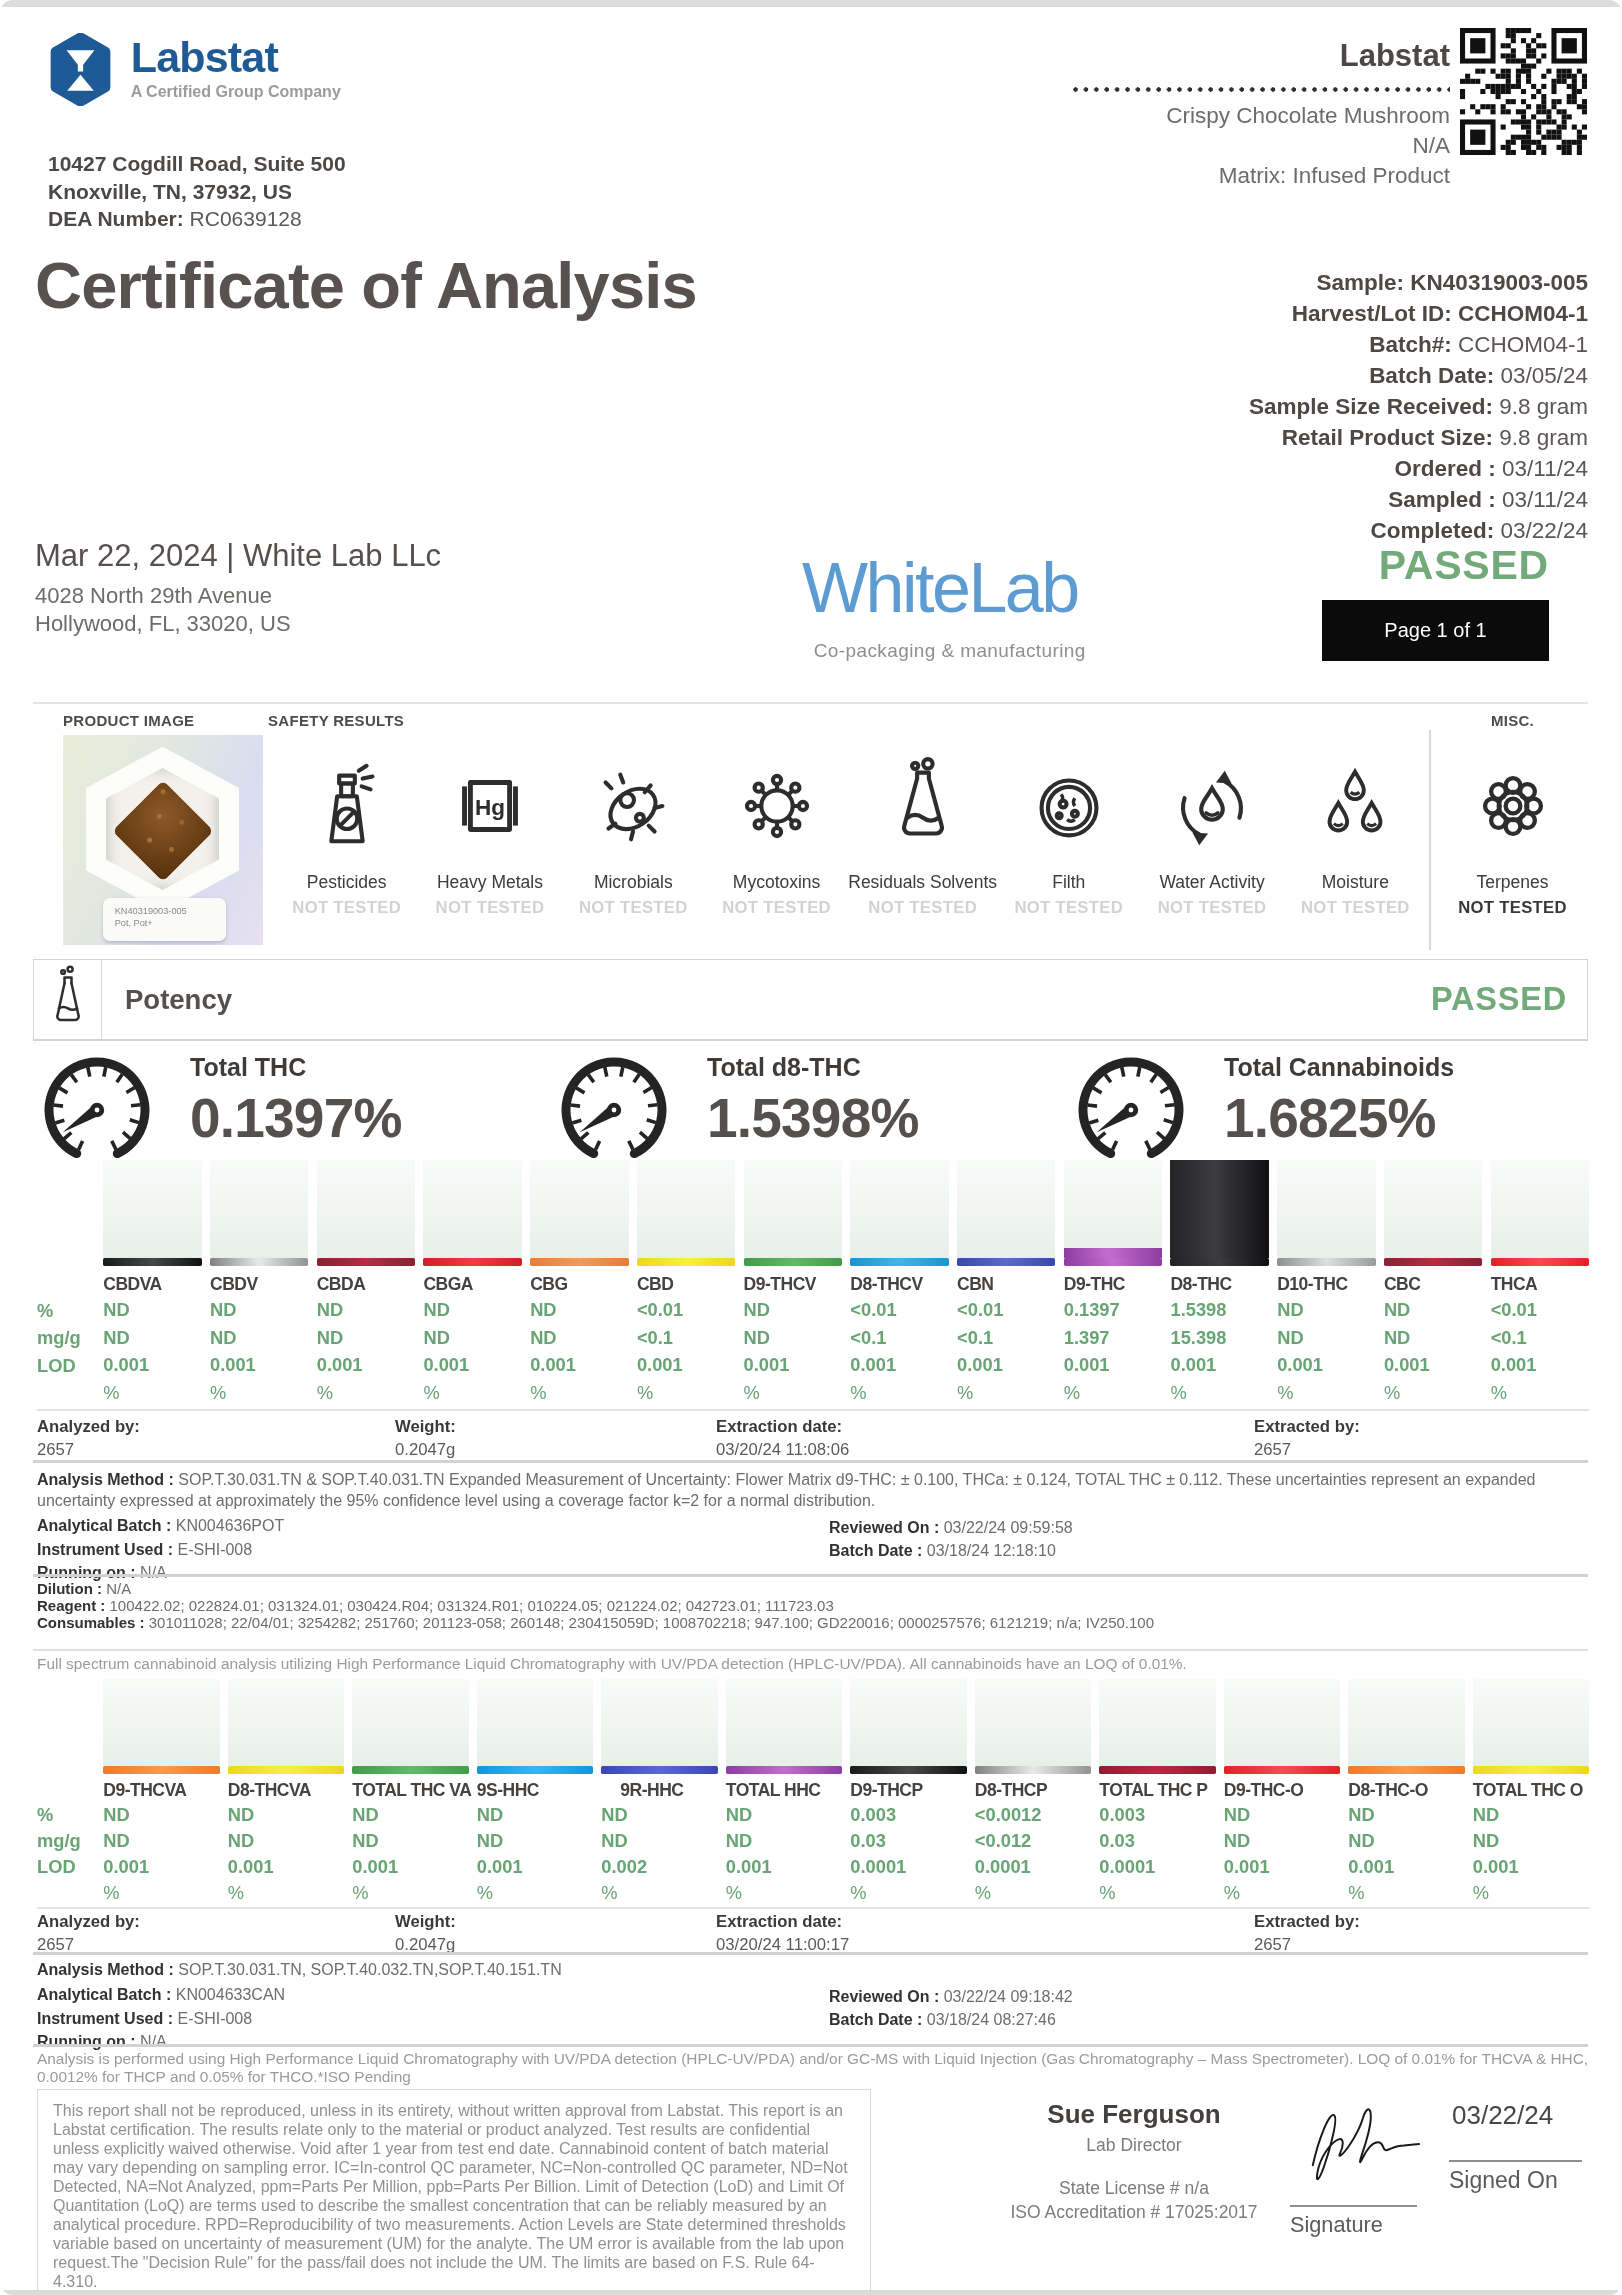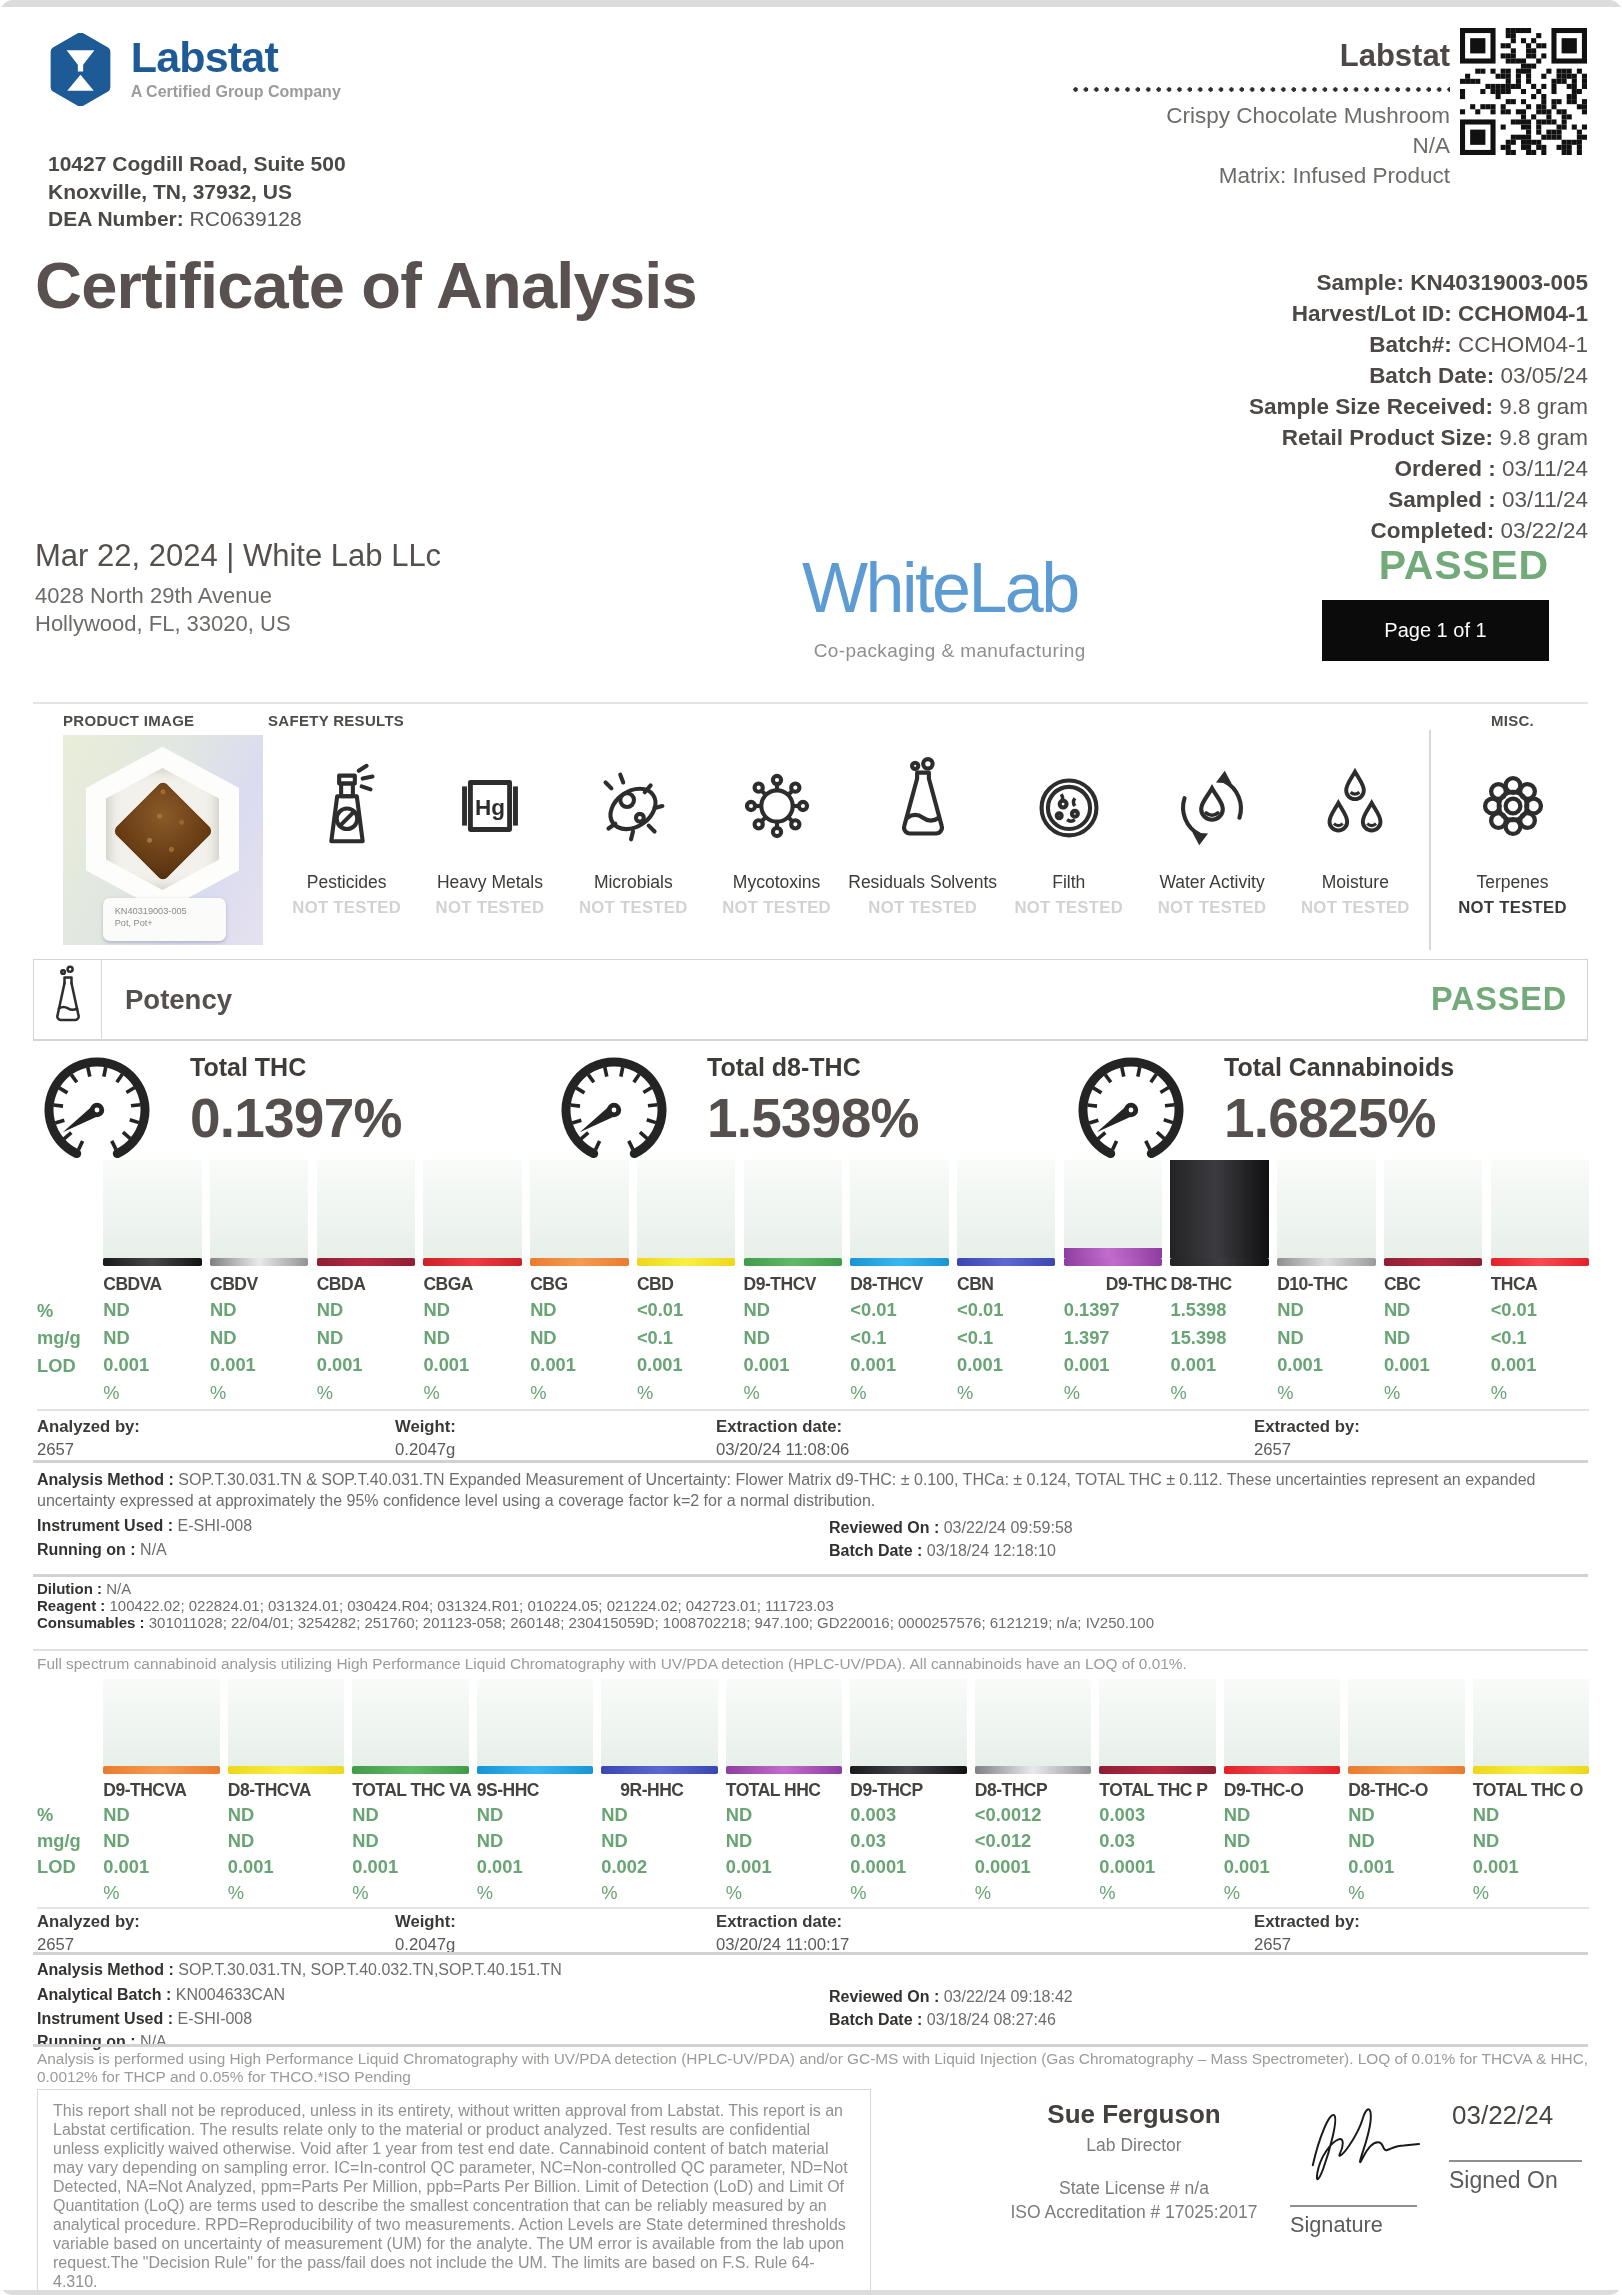--- a/index.html
+++ b/index.html
@@ -811,21 +811,21 @@
         <div class="trow tval" style="height: 27.5px;">&lt;0.1</div>
         <div class="trow tval" style="height: 27.5px;">0.001</div>
         <div class="trow tunit" style="height: 27.5px;">%</div>
       </div>
       <div class="tcol">
         <div class="tcol-bars" style="height: 98px;">
           <div class="tcol-bg"></div>
           <div class="tcol-bar" style="height: 10px; background: linear-gradient(90deg, rgb(142, 61, 160), rgb(194, 109, 206) 45%, rgb(142, 61, 160));"></div>
         </div>
         <div class="tcol-line" style="background: linear-gradient(90deg, rgb(142, 61, 160), rgb(194, 109, 206) 50%, rgb(142, 61, 160));"></div>
-        <div class="tcol-name" style="height: 30px; margin-left: 42px;">D9-THC</div>
+        <div class="tcol-name" style="height: 30px;">D9-THC</div>
         <div class="trow tval" style="height: 27.5px;">0.1397</div>
         <div class="trow tval" style="height: 27.5px;">1.397</div>
         <div class="trow tval" style="height: 27.5px;">0.001</div>
         <div class="trow tunit" style="height: 27.5px;">%</div>
       </div>
       <div class="tcol">
         <div class="tcol-bars" style="height: 98px;">
           <div class="tcol-bg"></div>
           <div class="tcol-bar" style="height: 98px; background: linear-gradient(90deg, rgb(35, 35, 38), rgb(60, 60, 64) 45%, rgb(16, 16, 18));"></div>
         </div>
@@ -888,20 +888,21 @@
         <div class="tm-label">Extracted by:</div>
         <div class="tm-value">2657</div>
       </div>
   </div>
   <div class="abs hr3 z" style="top:1460px;"></div>
 
   <div class="abs meta-block z" style="top:1469px;">
     <div><span class="m-label">Analysis Method :</span> <span>SOP.T.30.031.TN &amp; SOP.T.40.031.TN Expanded Measurement of Uncertainty: Flower Matrix d9-THC: ± 0.100, THCa: ± 0.124, TOTAL THC ± 0.112. These uncertainties represent an expanded uncertainty expressed at approximately the 95% confidence level using a coverage factor k=2 for a normal distribution.</span></div>
     <div class="meta-rows">
       <div class="meta-left">
+        <div><span class="m-label">Analytical Batch :</span> <span>KN004636POT</span></div>
         <div><span class="m-label">Instrument Used :</span> <span>E-SHI-008</span></div>
         <div><span class="m-label">Running on :</span> <span>N/A</span></div>
       </div>
       <div class="meta-right">
         <div><span class="m-label">Reviewed On :</span> <span>03/22/24 09:59:58</span></div>
         <div><span class="m-label">Batch Date :</span> <span>03/18/24 12:18:10</span></div>
       </div>
     </div>
   </div>
   <div class="abs hr3 z" style="top:1574px;"></div>

